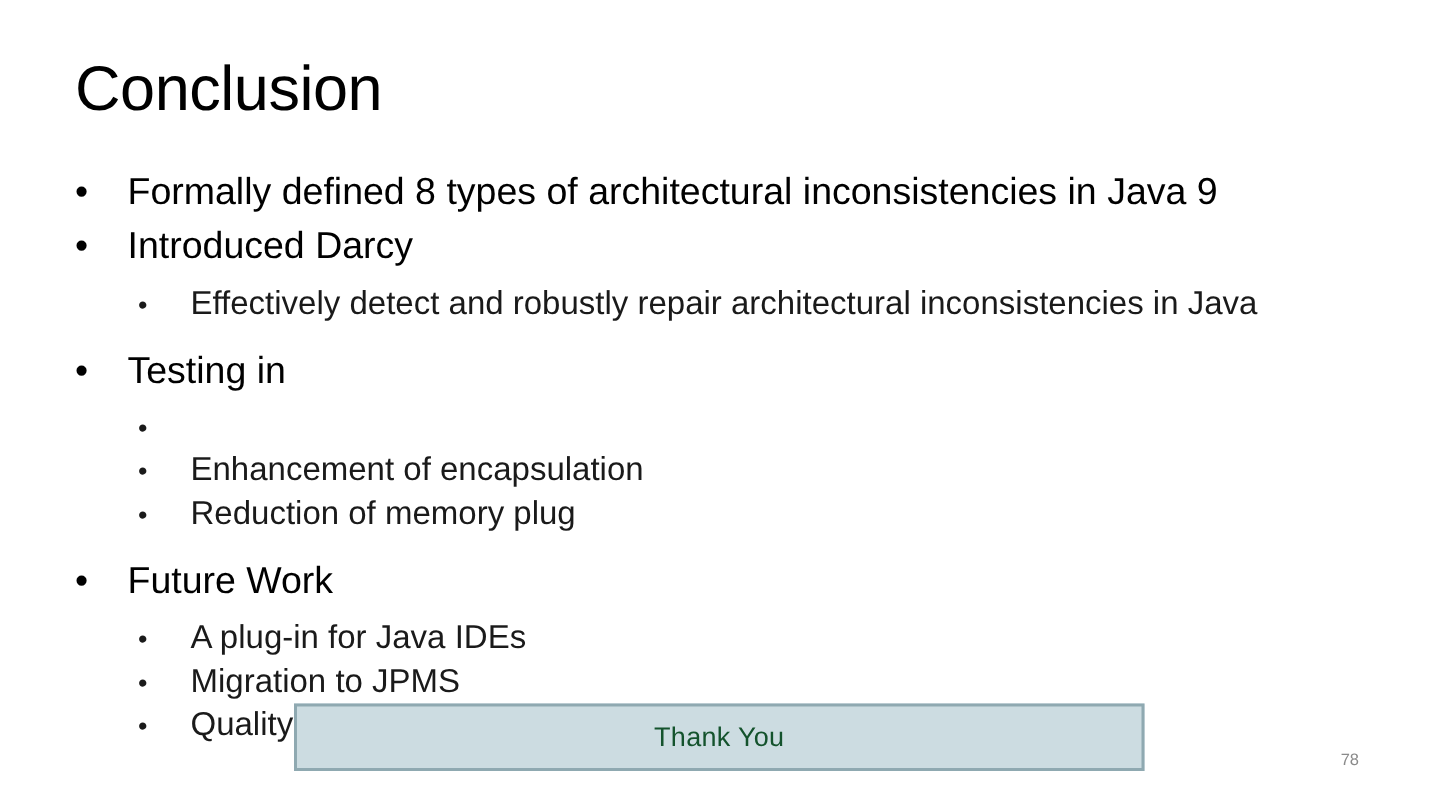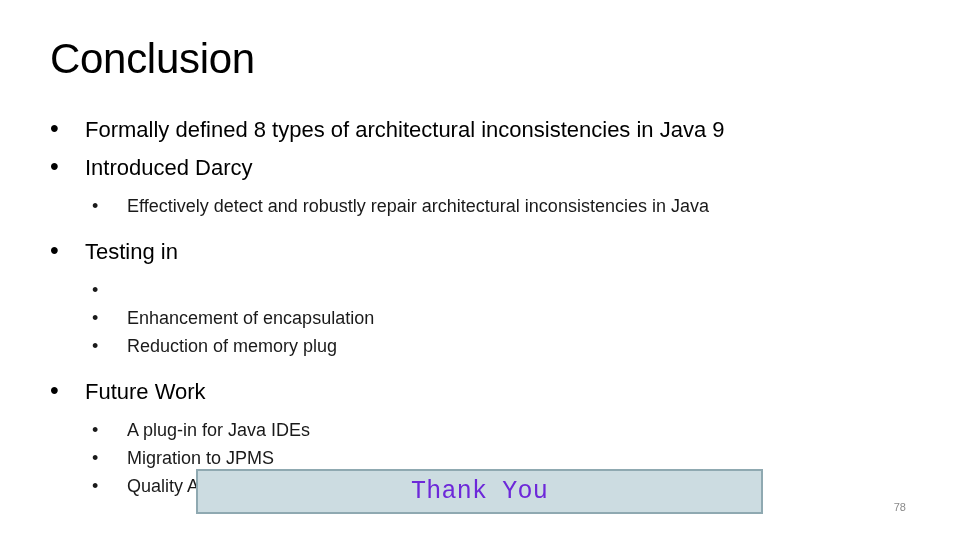--- a/index.html
+++ b/index.html
@@ -58,39 +58,39 @@
     color: #000000;
   }
   .lvl1 .dot {
     width: 35px;
     flex: 0 0 35px;
     font-size: 25px;
     line-height: 36px;
     color: #000000;
   }
   .lvl1 .txt {
-    font-size: 22px;
+    font-size: 25px;
     line-height: 36px;
   }
 
   
   .lvl2 {
     margin-left: 42px;
     font-size: 18px;
     line-height: 28px;
     color: #1a1a1a;
   }
   .lvl2 .dot {
     width: 35px;
     flex: 0 0 35px;
     font-size: 18px;
     line-height: 28px;
   }
   .lvl2 .txt {
-    font-size: 18px;
+    font-size: 22px;
     line-height: 28px;
   }
 
   .gap-before-lvl1 { margin-top: 12px; }
   .gap-sub-top { margin-top: 6px; }
 
   
   .thankyou-box {
     position: absolute;
     left: 196px;
@@ -98,23 +98,23 @@
     width: 567px;
     height: 45px;
     box-sizing: border-box;
     background: #ccdce1;
     border: 2px solid #8fa9b1;
     display: flex;
     align-items: center;
     justify-content: center;
   }
   .thankyou-text {
-    font-family: Liberation Mono, monospace;
-    font-size: 25px;
-    color: #6d28d9;
+    font-family: Liberation Sans, sans-serif;
+    font-size: 18px;
+    color: #14532d;
     letter-spacing: 0.2px;
   }
 
   
   .page-number {
     position: absolute;
     right: 54px;
     top: 501px;
     font-size: 11px;
     color: #8a8a8a;

